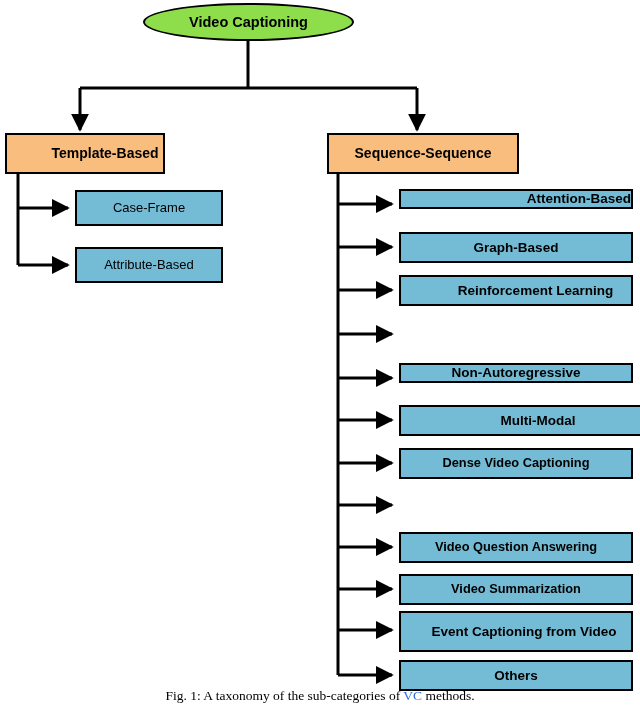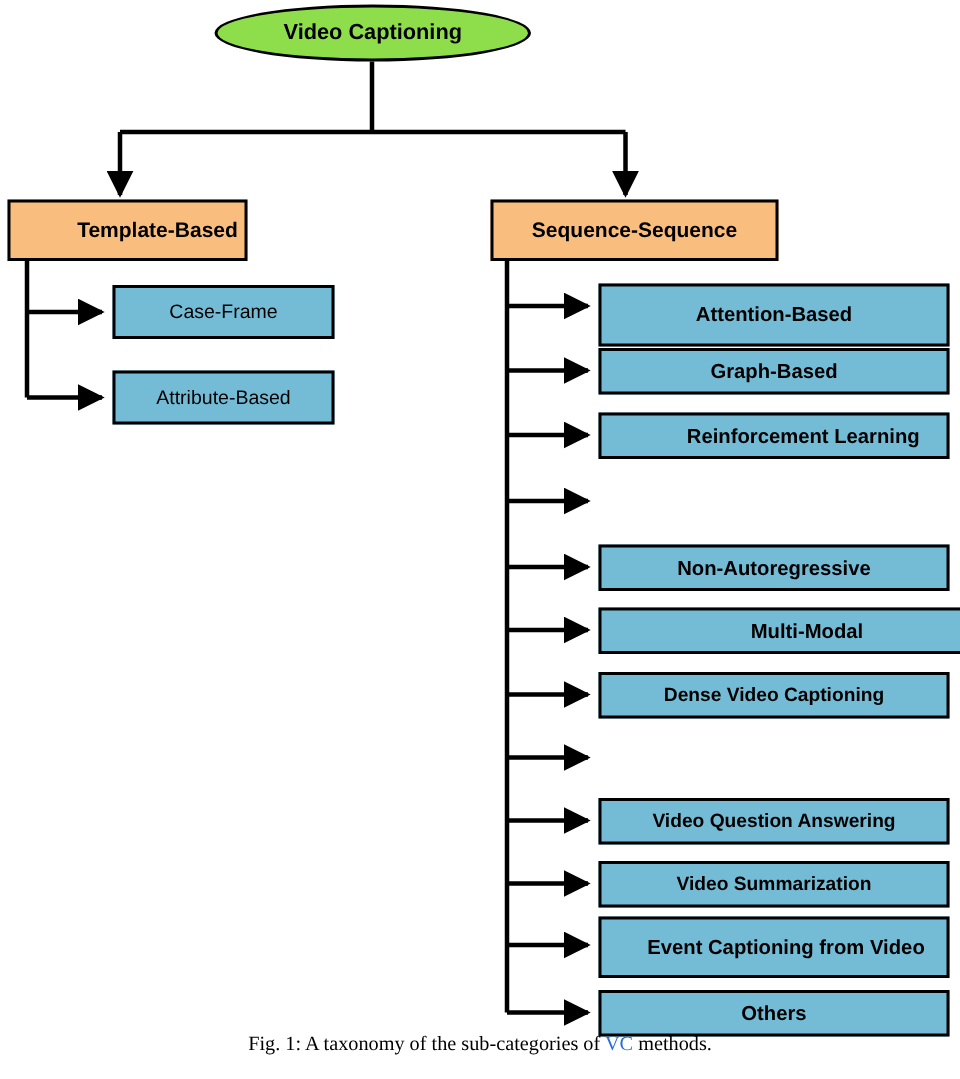--- a/index.html
+++ b/index.html
@@ -129,30 +129,30 @@
     <span>Sequence-Sequence</span>
   </div>
 
   <div class="node sub-node" style="left:75px; top:190px; width:148px; height:36px;text-align:right;">
     <span>Case-Frame</span>
   </div>
   <div class="node sub-node" style="left:75px; top:247px; width:148px; height:36px;">
     <span>Attribute-Based</span>
   </div>
 
-  <div class="node leaf-node" style="left:399px; top:189px; width:234px; height:42px;">
+  <div class="node leaf-node" style="left:399px; top:189px; width:234px; height:20px;justify-content:flex-end;">
     <span>Attention-Based</span>
   </div>
   <div class="node leaf-node" style="left:399px; top:232px; width:234px; height:31px;">
     <span>Graph-Based</span>
   </div>
   <div class="node leaf-node" style="left:399px; top:275px; width:234px; height:31px;padding-left:39px;">
     <span>Reinforcement Learning</span>
   </div>
-  <div class="node leaf-node" style="left:399px; top:363px; width:234px; height:31px;">
+  <div class="node leaf-node" style="left:399px; top:363px; width:234px; height:20px;">
     <span>Non-Autoregressive</span>
   </div>
   <div class="node leaf-node" style="left:399px; top:405px; width:278px; height:31px;">
     <span>Multi-Modal</span>
   </div>
   <div class="node leaf-node small" style="left:399px; top:448px; width:234px; height:31px;">
     <span>Dense Video Captioning</span>
   </div>
   <div class="node leaf-node small" style="left:399px; top:532px; width:234px; height:31px;">
     <span>Video Question Answering</span>

